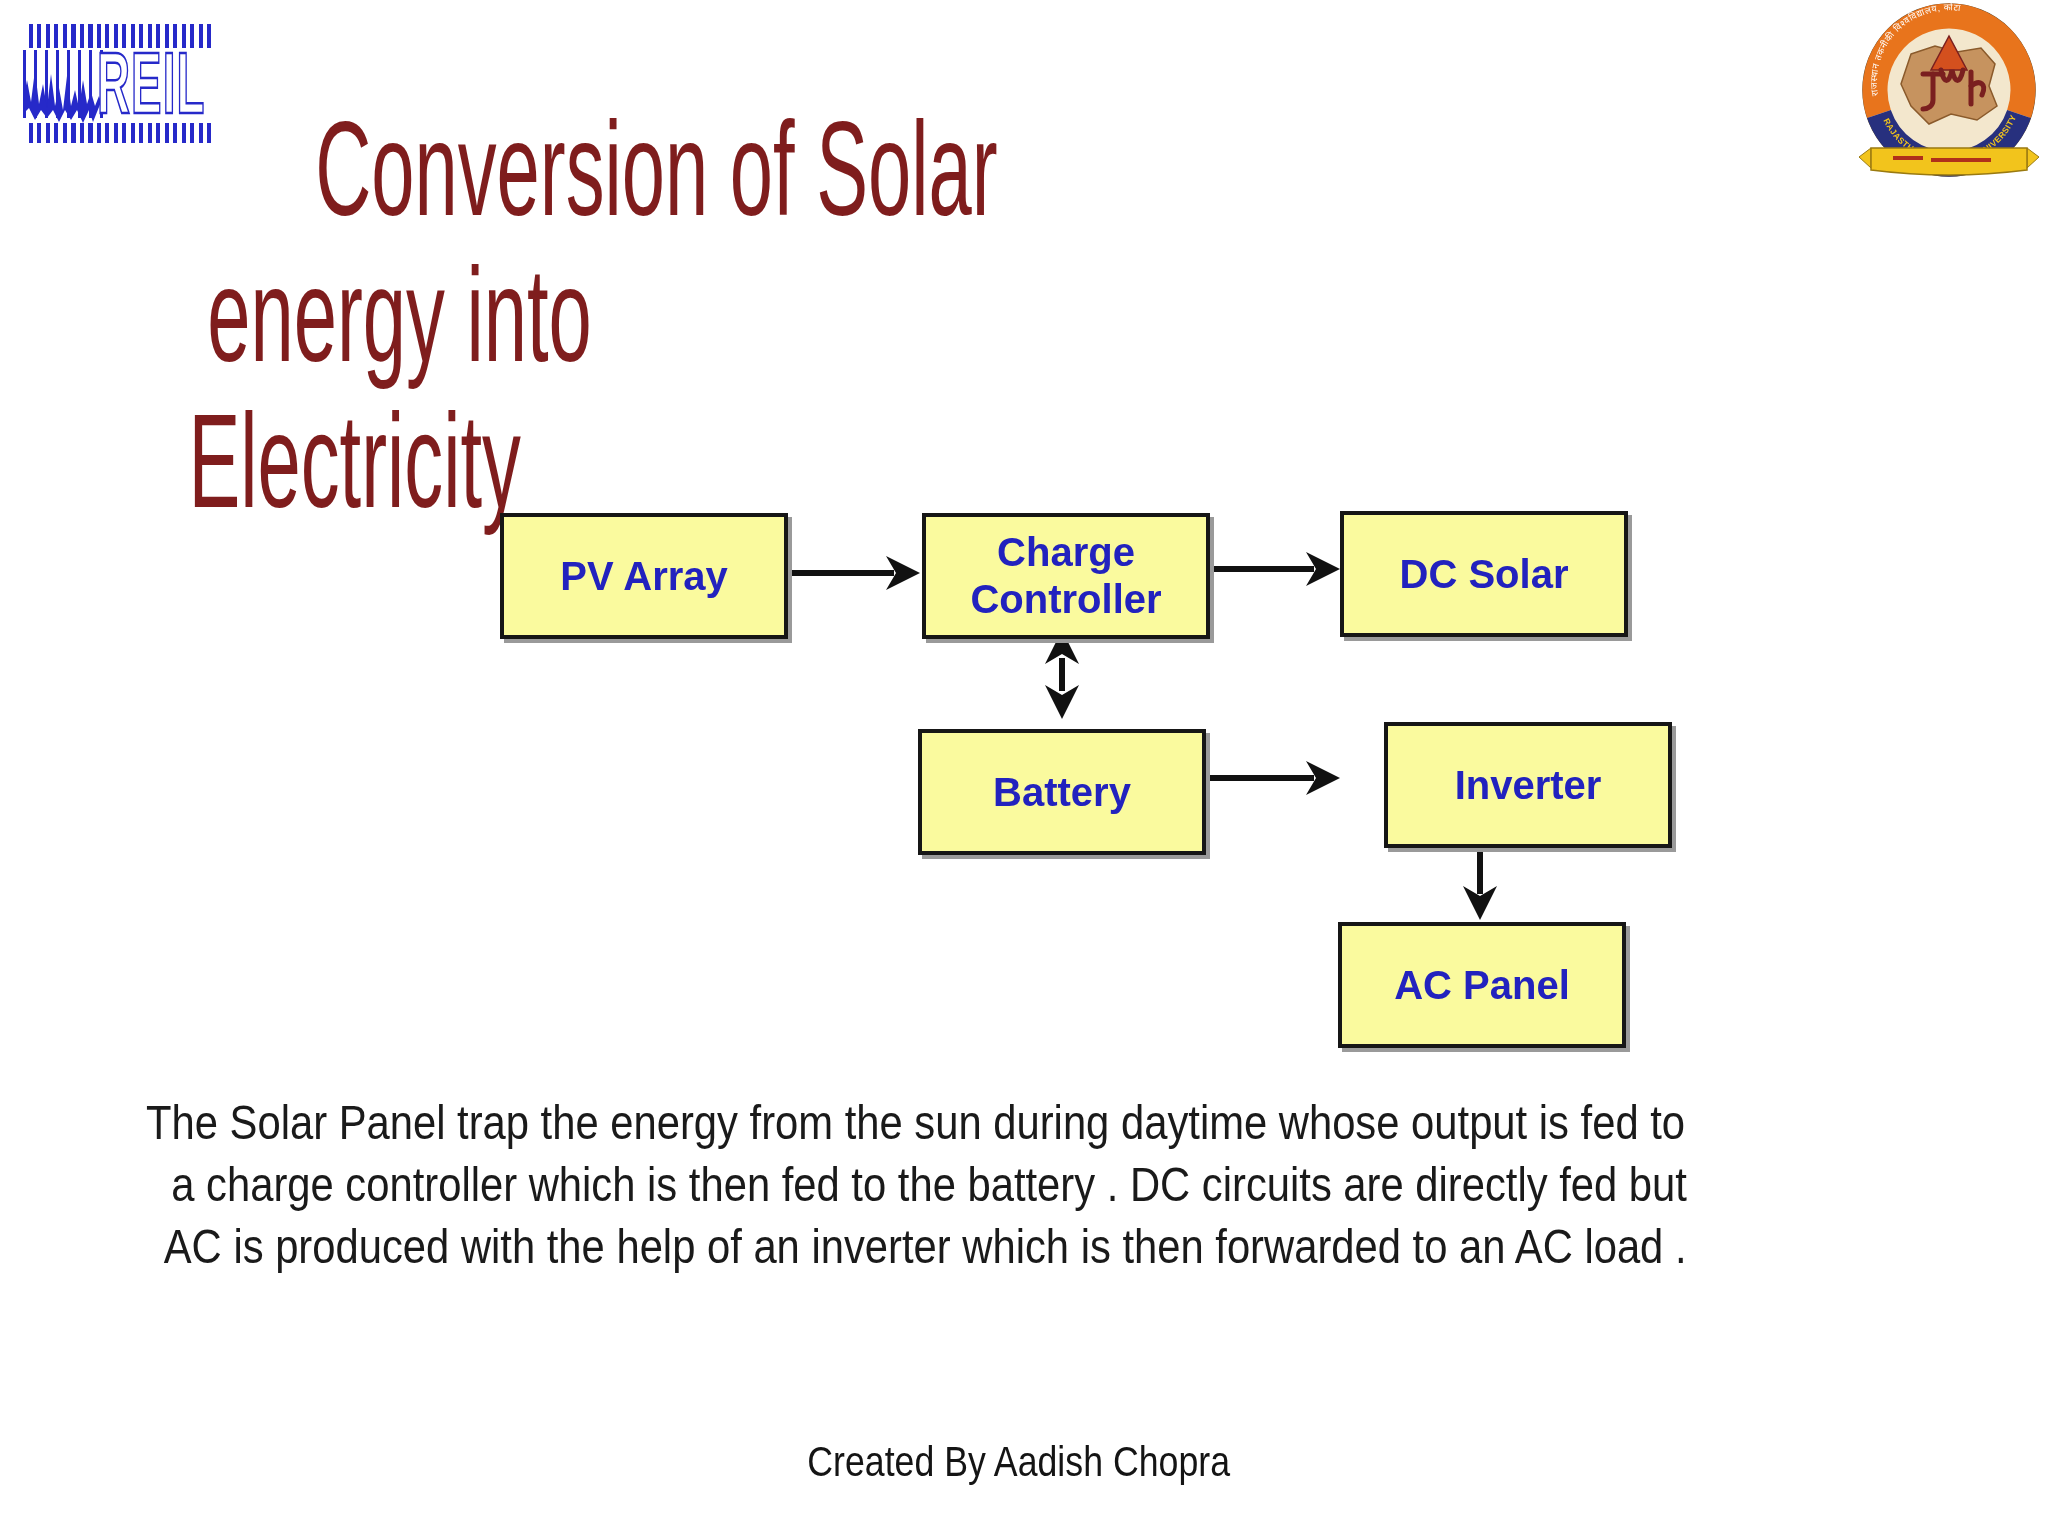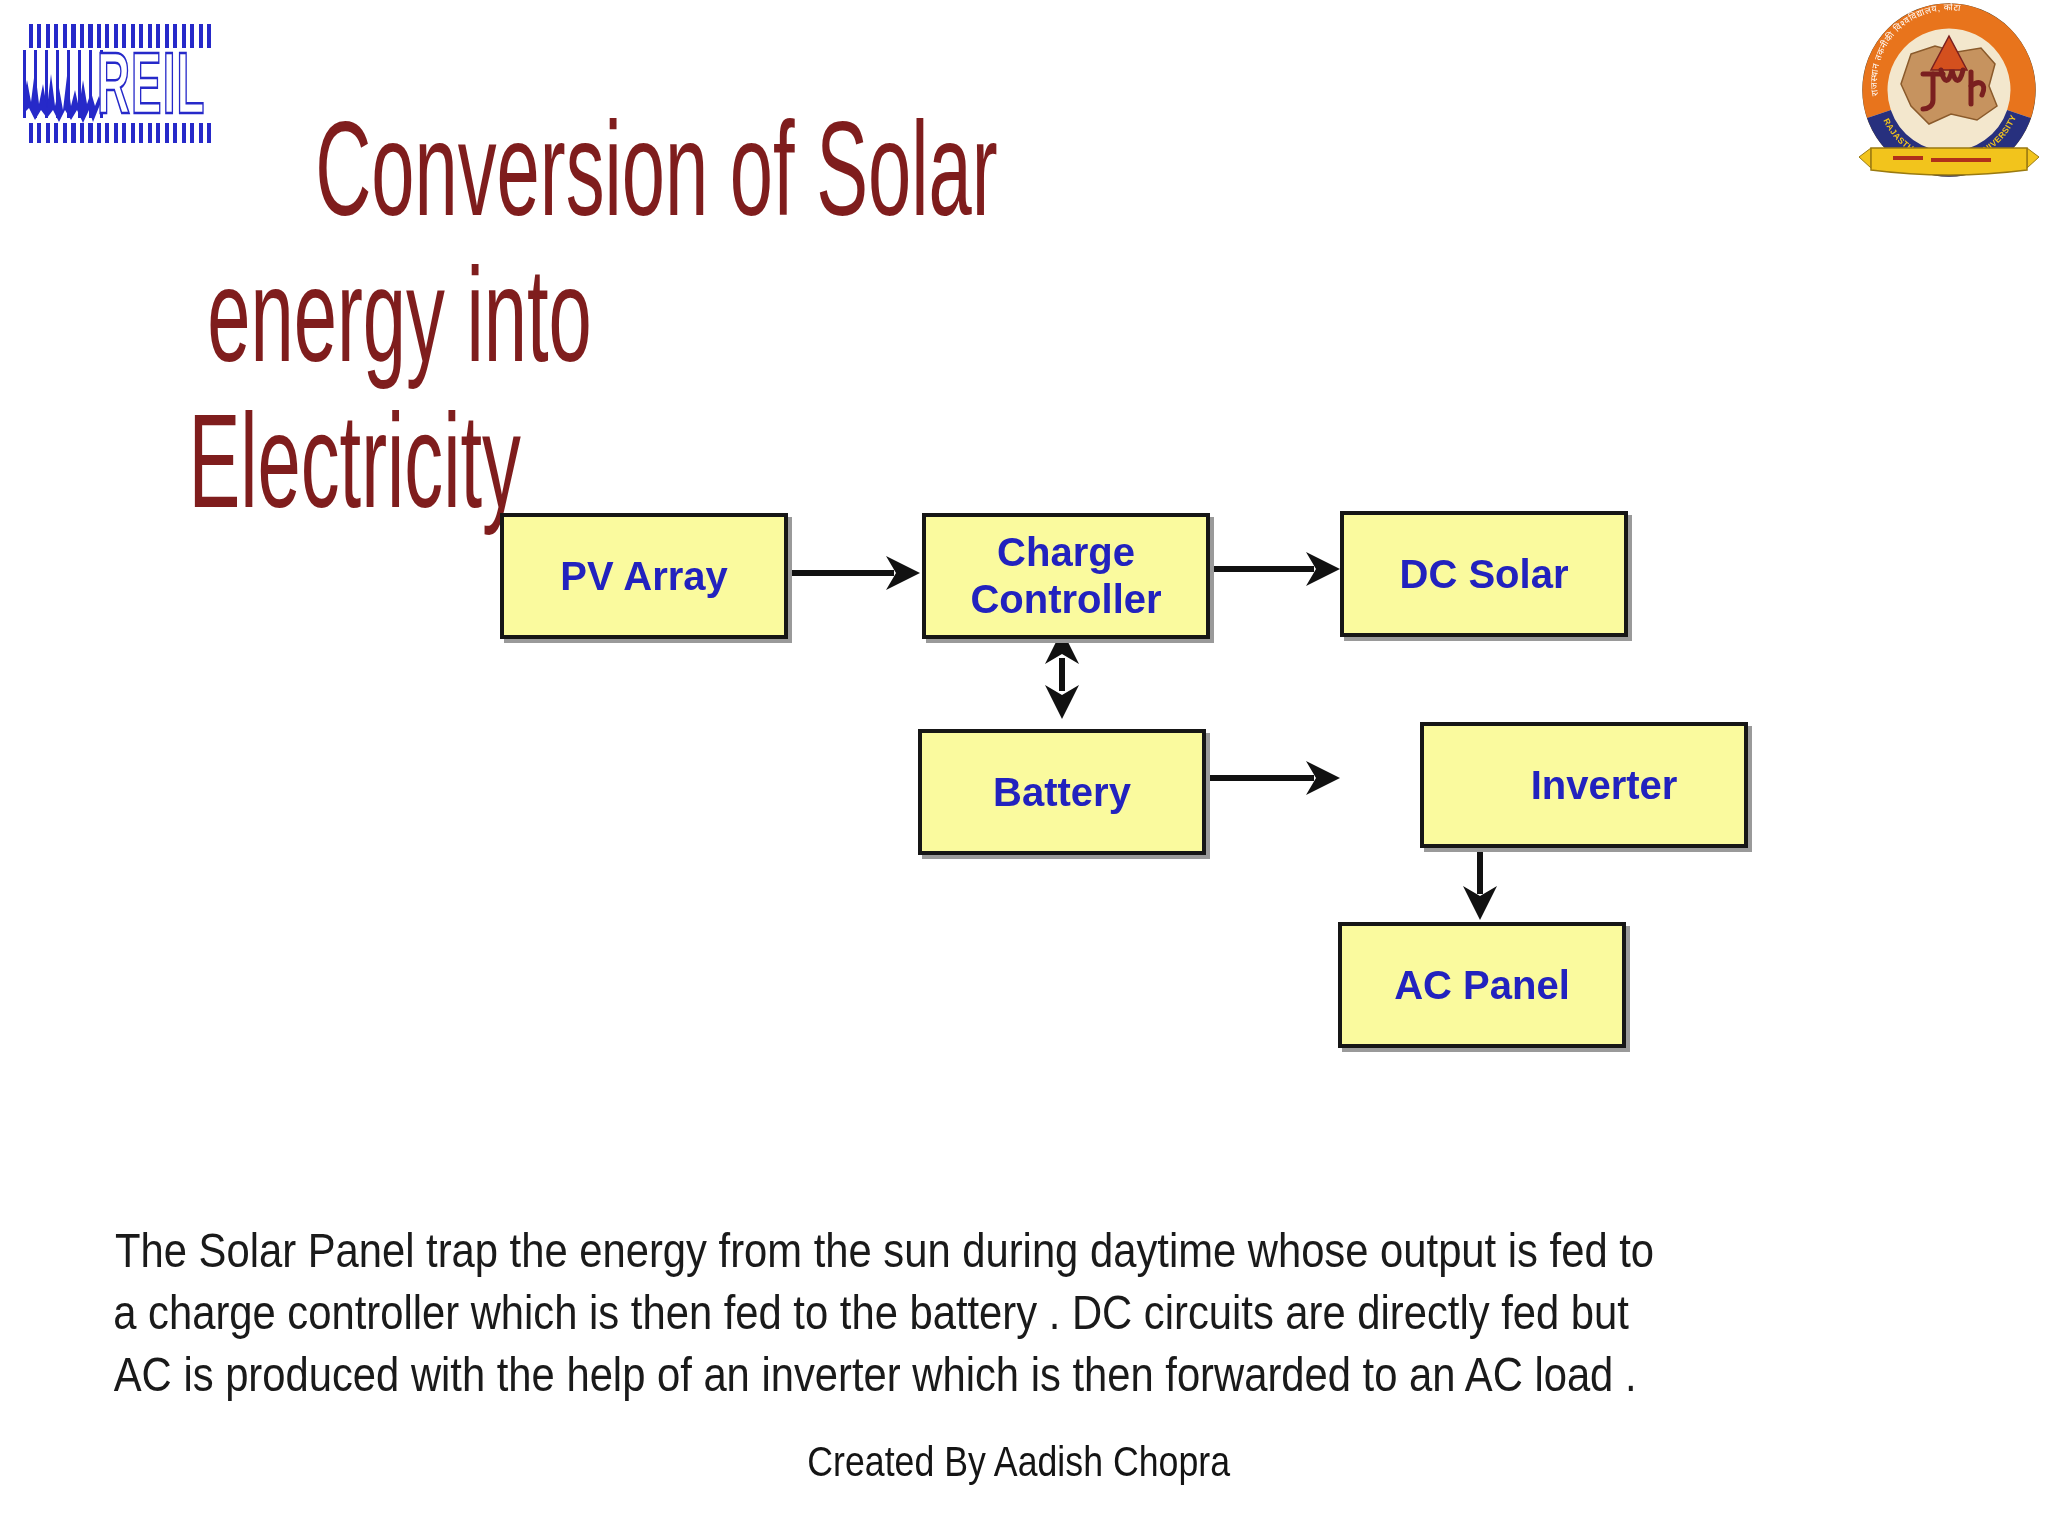--- a/index.html
+++ b/index.html
@@ -34,25 +34,25 @@
   .box{
     position:absolute;width:280px;height:118px;background:#fafa9e;
     border:4px solid #161616;box-shadow:4px 4px 0 #9a9a9a;
     display:flex;align-items:center;justify-content:center;text-align:center;
     color:#2222be;font-weight:700;font-size:40px;line-height:47px;
   }
   .box-pv{left:500px;top:513px;text-align:right;}
   .box-cc{left:922px;top:513px;}
   .box-dc{left:1340px;top:511px;}
   .box-battery{left:918px;top:721px;margin-top:8px;}
-  .box-inverter{left:1420px;top:722px;padding-left:40px;}
+  .box-inverter{left:1384px;top:722px;}
   .box-ac{left:1338px;top:922px;}
   
   .body-text{
-    position:absolute;left:0;top:1220px;width:1800px;text-align:left;
+    position:absolute;left:0;top:1092px;width:1800px;text-align:right;
     font-size:48px;line-height:62px;color:#1a1a1a;
   }
   .body-line span{display:inline-block;transform:scaleX(0.87);white-space:nowrap;}
   
   .footer{
     position:absolute;left:12px;top:1438px;width:2014px;text-align:center;
     font-size:42px;color:#141414;
   }
   .footer span{display:inline-block;transform:scaleX(0.85);white-space:nowrap;}
 </style>

